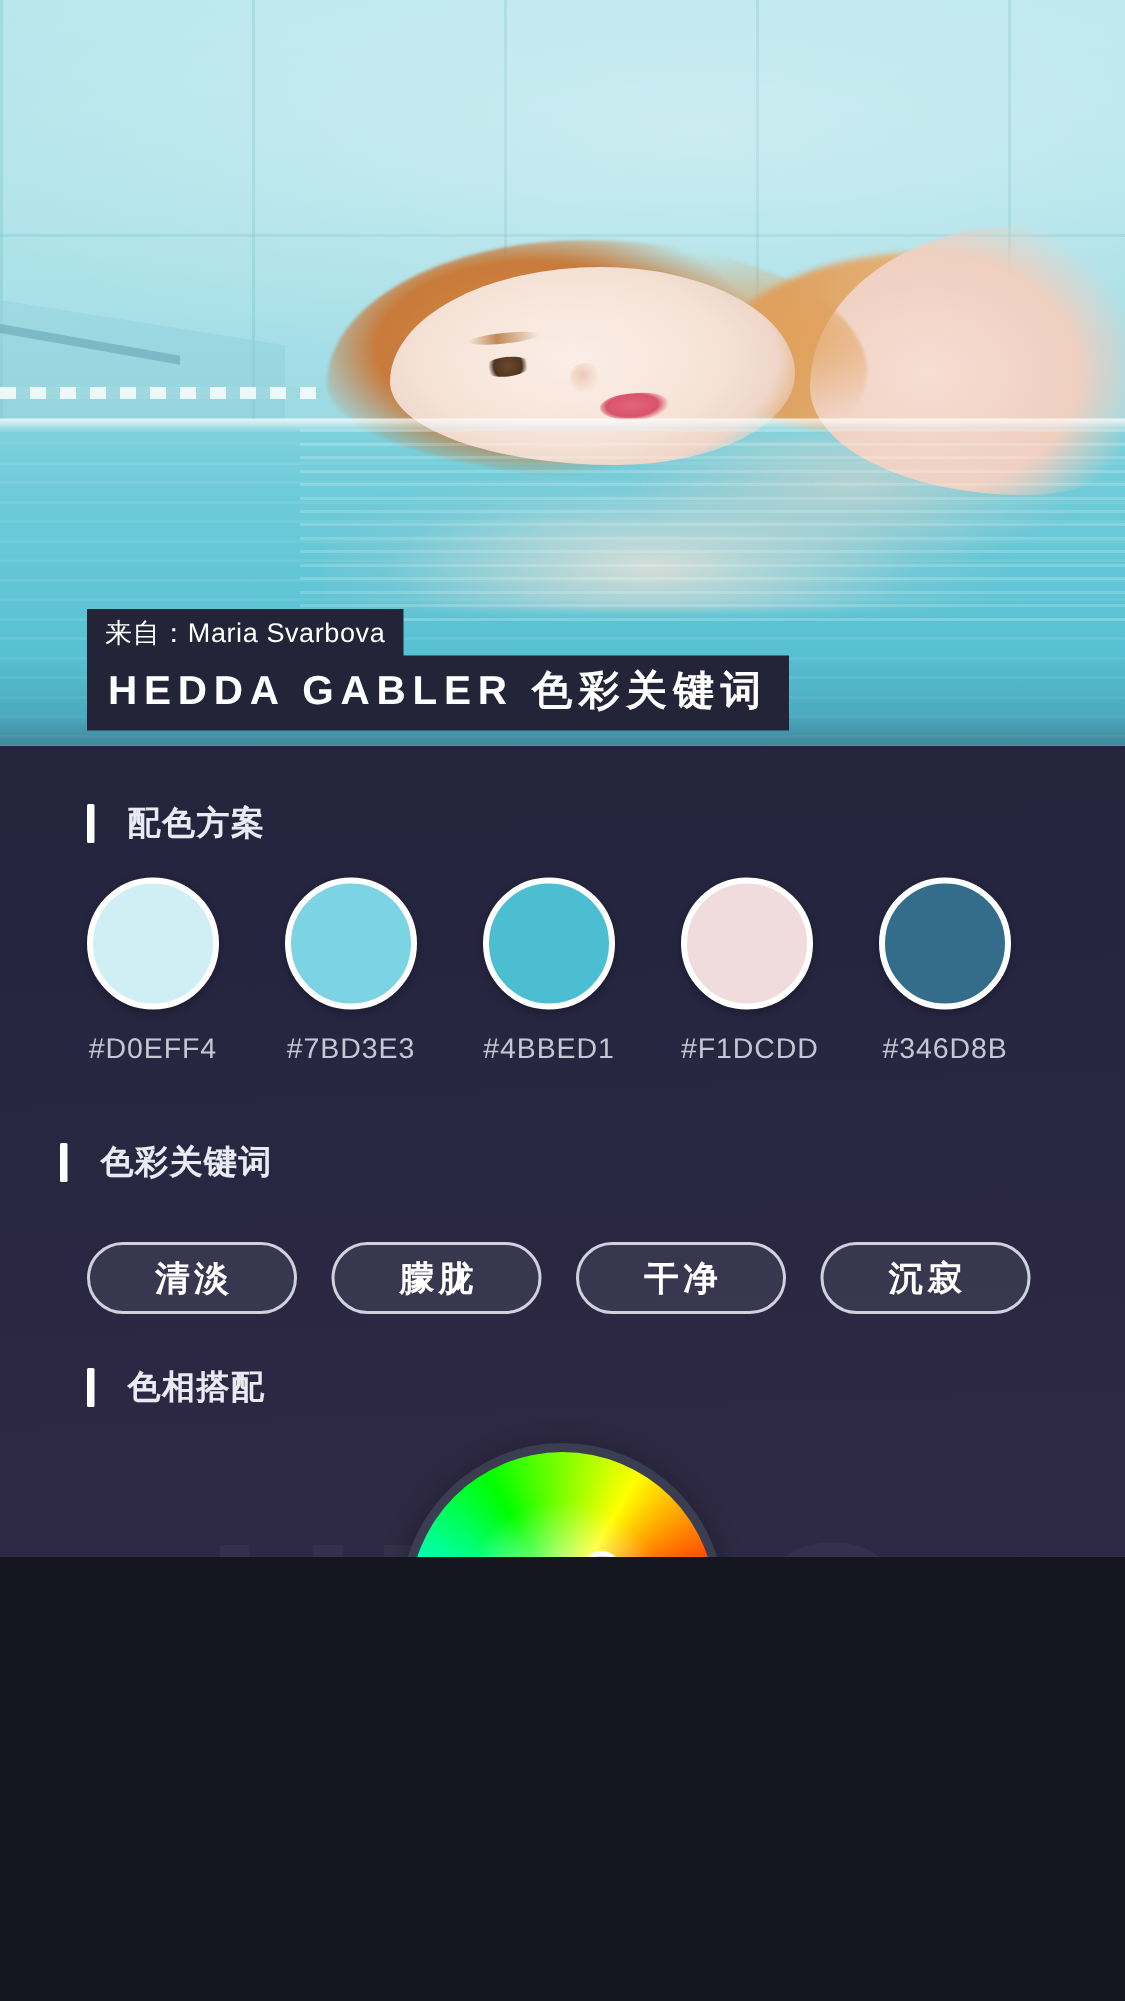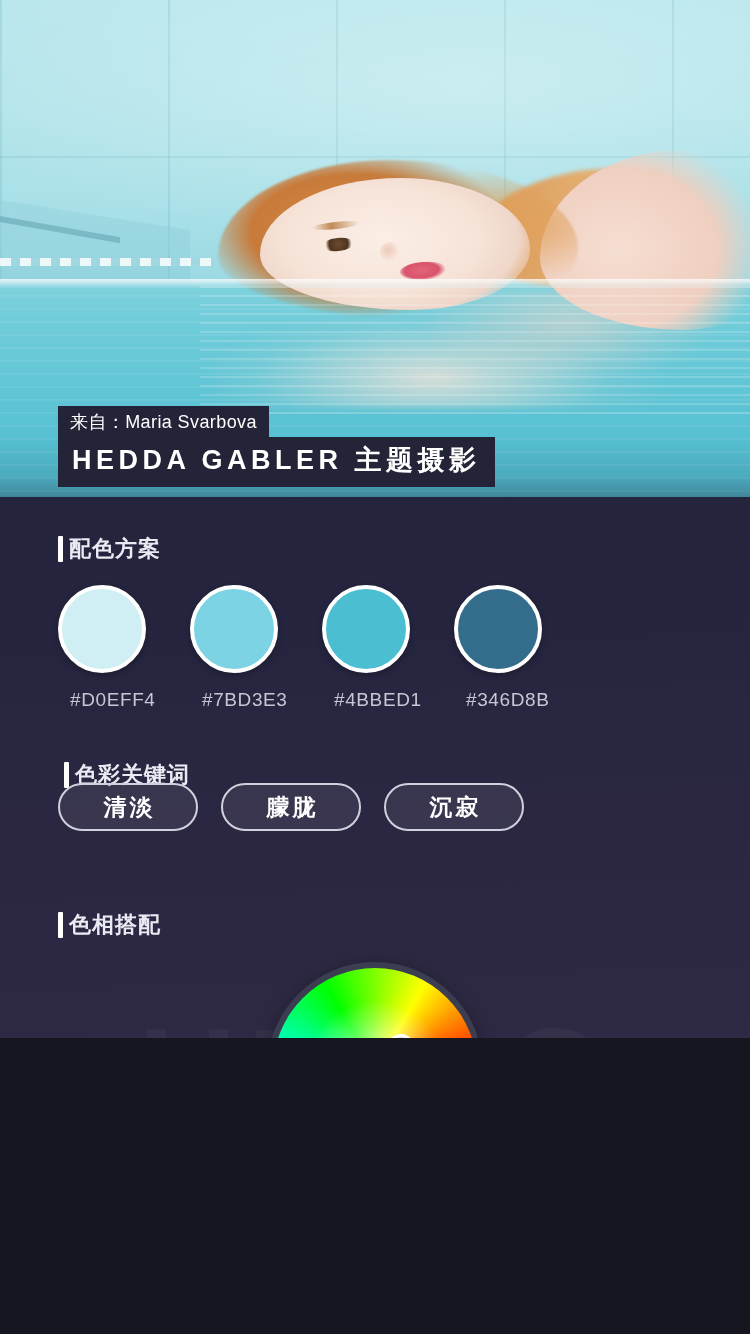--- a/index.html
+++ b/index.html
@@ -179,21 +179,21 @@
     color:rgba(255,255,255,.035);
     line-height:1;
     user-select:none;
     pointer-events:none;
   }
 
   .section-head {
     position:absolute;
     display:flex;
     align-items:center;
-    gap:6px;
+    gap:22px;
   }
   .accent-bar {
     width:5px; height:26px; background:#ffffff; border-radius:1px; flex:none;
   }
   .section-title {
     color:#e9eaf2;
     font-size:22px;
     font-weight:700;
     letter-spacing:1px;
     white-space:nowrap;
@@ -211,26 +211,25 @@
     border:4px solid #ffffff;
     box-sizing:border-box;
     box-shadow:0 2px 6px rgba(0,0,0,.28);
   }
   .swatch-hex {
     margin-top:16px;
     color:#c4c7d4;
     font-size:19px;
     letter-spacing:.6px;
     white-space:nowrap;
-    margin-left:12px;
   }
 
   
   .pill-row {
-    position:absolute; left:58px; top:783px;
+    position:absolute; left:58px; top:828px;
     display:flex;
     gap:23px;
   }
   .pill {
     width:140px; height:48px;
     border-radius:24px;
     border:2px solid #cfd2de;
     background:rgba(255,255,255,.07);
     color:#ffffff;
     font-size:23px;
@@ -315,21 +314,21 @@
       <div class="nose"></div>
       <div class="lip"></div>
       <div class="waterline"></div>
       <div class="reflection"></div>
       <div class="reflection2"></div>
       <div class="refl-stripes"></div>
       <div class="hero-fade"></div>
     </div>
 
     <div class="source-bar">来自：Maria Svarbova</div>
-    <div class="title-bar">HEDDA GABLER 主题摄影</div>
+    <div class="title-bar">HEDDA GABLER 色彩关键词</div>
   </div>
 
   <div class="panel"></div>
 
   <div class="watermark">UISDC</div>
 
   <div class="section-head" style="left:58px; top:534px;">
     <div class="accent-bar"></div>
     <div class="section-title">配色方案</div>
   </div>
@@ -341,33 +340,38 @@
     </div>
     <div class="swatch">
       <div class="swatch-dot" style="background: rgb(123, 211, 227);"></div>
       <div class="swatch-hex">#7BD3E3</div>
     </div>
     <div class="swatch">
       <div class="swatch-dot" style="background: rgb(75, 190, 209);"></div>
       <div class="swatch-hex">#4BBED1</div>
     </div>
     <div class="swatch">
+      <div class="swatch-dot" style="background: rgb(241, 220, 221);"></div>
+      <div class="swatch-hex">#F1DCDD</div>
+    </div>
+    <div class="swatch">
       <div class="swatch-dot" style="background: rgb(52, 109, 139);"></div>
       <div class="swatch-hex">#346D8B</div>
     </div>
   </div>
 
-  <div class="section-head" style="left:64px; top:760px;">
+  <div class="section-head" style="left:40px; top:760px;">
     <div class="accent-bar"></div>
     <div class="section-title">色彩关键词</div>
   </div>
 
   <div class="pill-row">
     <div class="pill">清淡</div>
     <div class="pill">朦胧</div>
+    <div class="pill">干净</div>
     <div class="pill">沉寂</div>
   </div>
 
   <div class="section-head" style="left:58px; top:910px;justify-content:flex-end;">
     <div class="accent-bar"></div>
     <div class="section-title">色相搭配</div>
   </div>
 
   <div class="wheel-wrap">
     <div class="wheel-ring"></div>

